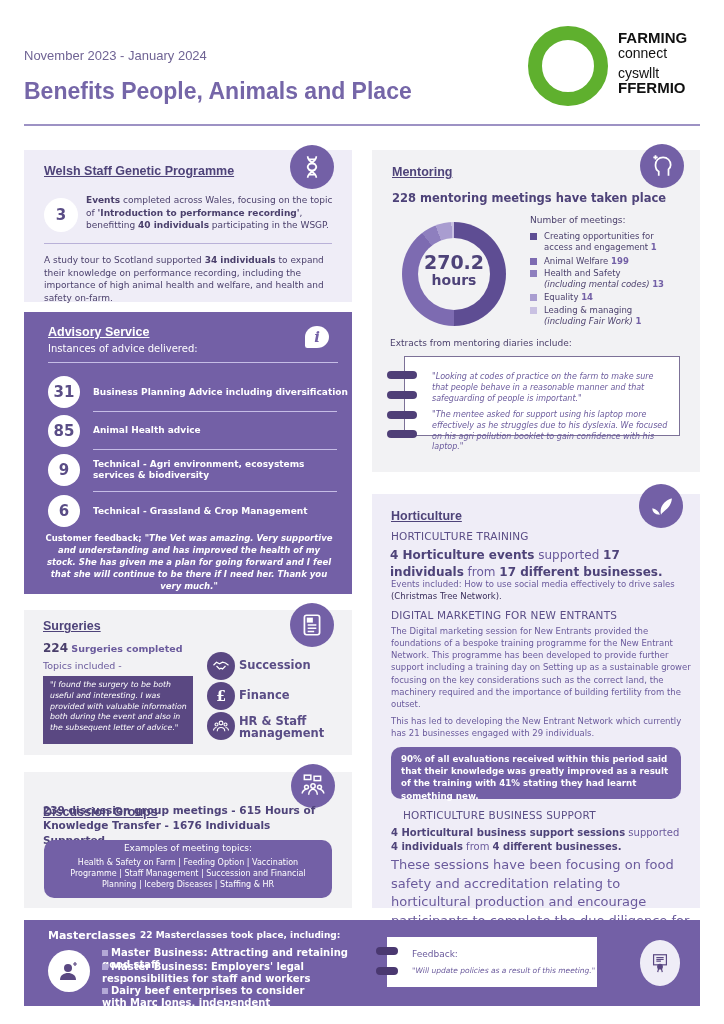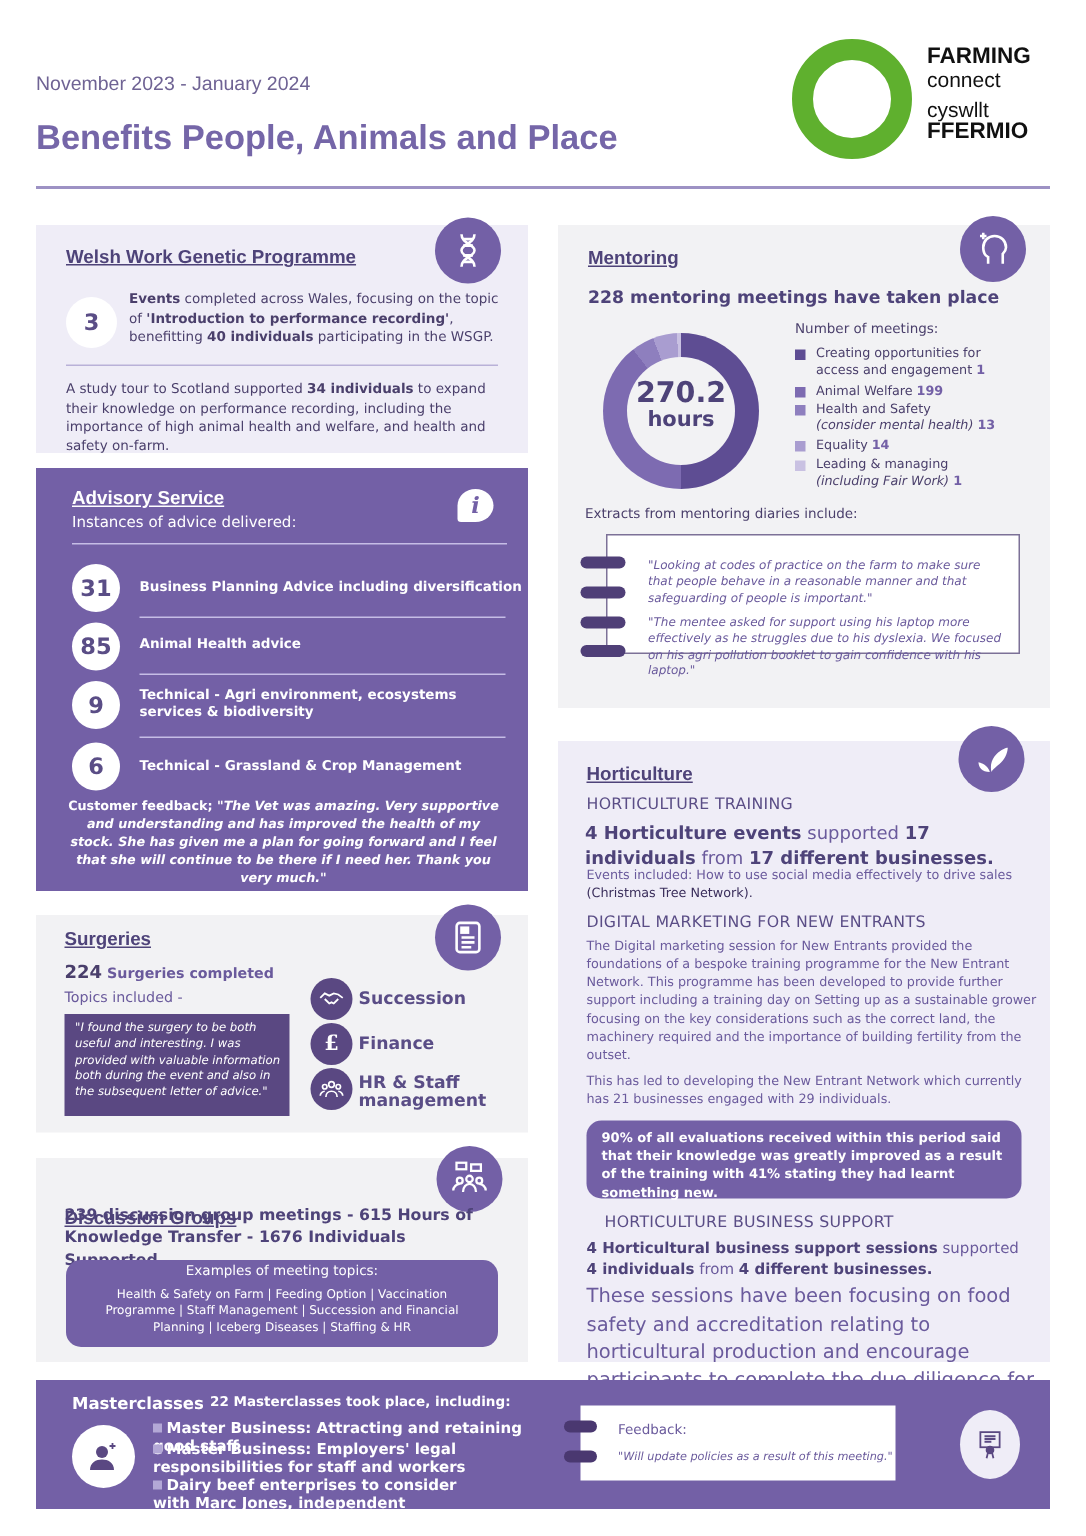--- a/index.html
+++ b/index.html
@@ -72,21 +72,21 @@
 <div class="abs rule"></div>
 <div class="abs logo-ring"></div>
 <div class="abs logo-text">
   <span class="big">FARMING</span>
   <span class="small">connect</span>
   <span class="small" style="margin-top:6px">cyswllt</span>
   <span class="big">FFERMIO</span>
 </div>
 
 <div class="card card-light" style="left:24px;top:150px;width:328px;height:152px;"></div>
-<div class="abs h2" style="left:44px;top:164px;">Welsh Work Genetic Programme</div>
+<div class="abs h2" style="left:44px;top:164px;">Welsh Staff Genetic Programme</div>
 <div class="icon-circle" style="left:290px;top:145px;">
   <svg viewBox="0 0 24 24" fill="none" stroke="#fff" stroke-width="1.6">
       <path d="M8 2c0 6 8 6 8 10s-8 4-8 10"></path>
       <path d="M16 2c0 6-8 6-8 10s8 4 8 10"></path>
       <path d="M9 5h6M9 9h6M9 15h6M9 19h6"></path>
     </svg>
 </div>
 <div class="num-circle" style="left:44px;top:198px;width:34px;height:34px;">3</div>
 <div class="abs txt dark" style="left:86px;top:194px;width:256px;font-size:9px;">
   <b>Events</b><span> completed across Wales, focusing on the topic of </span><b>'Introduction to performance recording'</b><span>, benefitting </span><b>40 individuals</b><span> participating in the WSGP.</span>
@@ -193,21 +193,21 @@
 <div class="legend-item" style="top:231px;">
   <span class="sw" style="background:#5e4d93"></span>
   <span>Creating opportunities for access and engagement</span> <span class="n">1</span>
 </div>
 <div class="legend-item" style="top:256px;">
   <span class="sw" style="background:#7d6bb1"></span>
   <span>Animal Welfare</span> <span class="n">199</span>
 </div>
 <div class="legend-item" style="top:268px;">
   <span class="sw" style="background:#8e7fbe"></span>
-  <span>Health and Safety</span><br><i>(consider mental health)</i> <span class="n">13</span>
+  <span>Health and Safety</span><br><i>(including mental codes)</i> <span class="n">13</span>
 </div>
 <div class="legend-item" style="top:292px;">
   <span class="sw" style="background:#a99dd0"></span>
   <span>Equality</span> <span class="n">14</span>
 </div>
 <div class="legend-item" style="top:305px;">
   <span class="sw" style="background:#c9c1e2"></span>
   <span>Leading &amp; managing</span><br><i>(including Fair Work)</i> <span class="n">1</span>
 </div>
 

